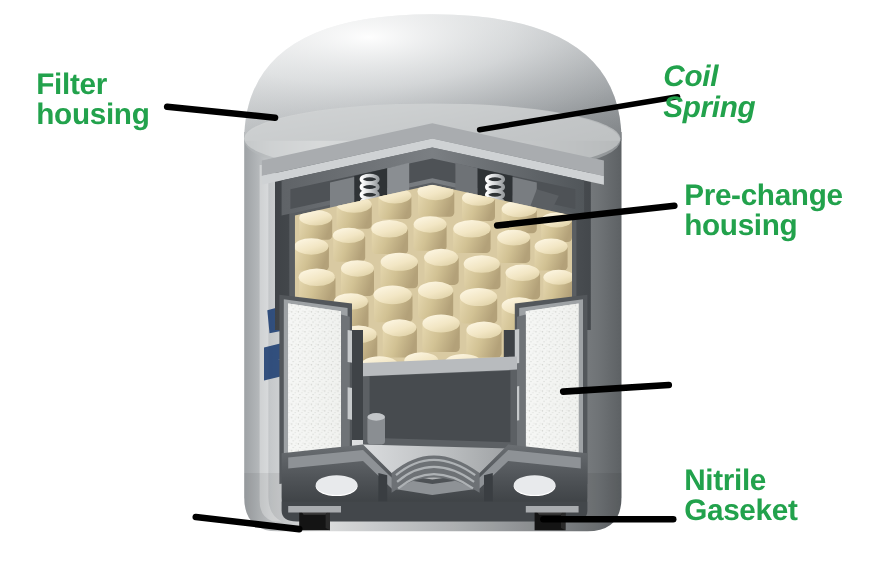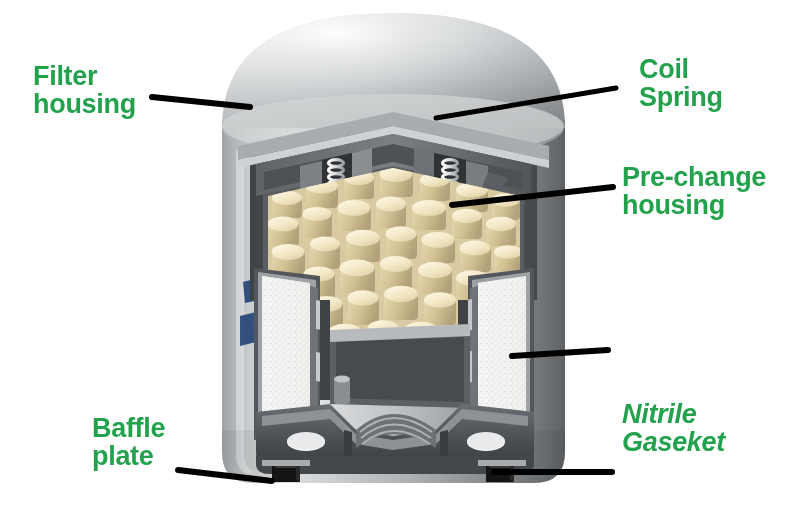--- a/index.html
+++ b/index.html
@@ -16,25 +16,25 @@
     position:absolute;
     font-weight:bold;
     font-size:27px;
     line-height:1.04;
     letter-spacing:-0.3px;
     white-space:pre-line;
     color:#22a24c;
     user-select:none;
   }
   .lbl-filter-housing{left:33px;  top:62px;}
-  .lbl-coil-spring{  left:639px; top:55px;}
+  .lbl-coil-spring{  left:603px; top:55px;font-style:italic;}
   .lbl-prechange{    left:622px; top:163px;}
   .lbl-inner{        left:618px; top:316px;}
   .lbl-baffle{       left:92px;  top:414px;}
-  .lbl-nitrile{      left:622px; top:400px;font-style:italic;}
+  .lbl-nitrile{      left:622px; top:422px;}
 
   svg.art{position:absolute;left:0;top:0;width:800px;height:512px;}
 </style>
 </head>
 <body>
 
 <div id="stage">
 
   <svg class="art" viewBox="0 0 800 512">
     <defs>
@@ -446,18 +446,16 @@
       <line x1="494" y1="472" x2="612" y2="472" stroke-width="6"></line>
     </g>
   </svg>
 
   <div class="label lbl-filter-housing">Filter
 housing</div>
   <div class="label lbl-coil-spring">Coil
 Spring</div>
   <div class="label lbl-prechange">Pre-change
 housing</div>
-  <div class="label lbl-baffle">Baffle
-plate</div>
   <div class="label lbl-nitrile">Nitrile
 Gaseket</div>
 
 </div>
 
 </body></html>

